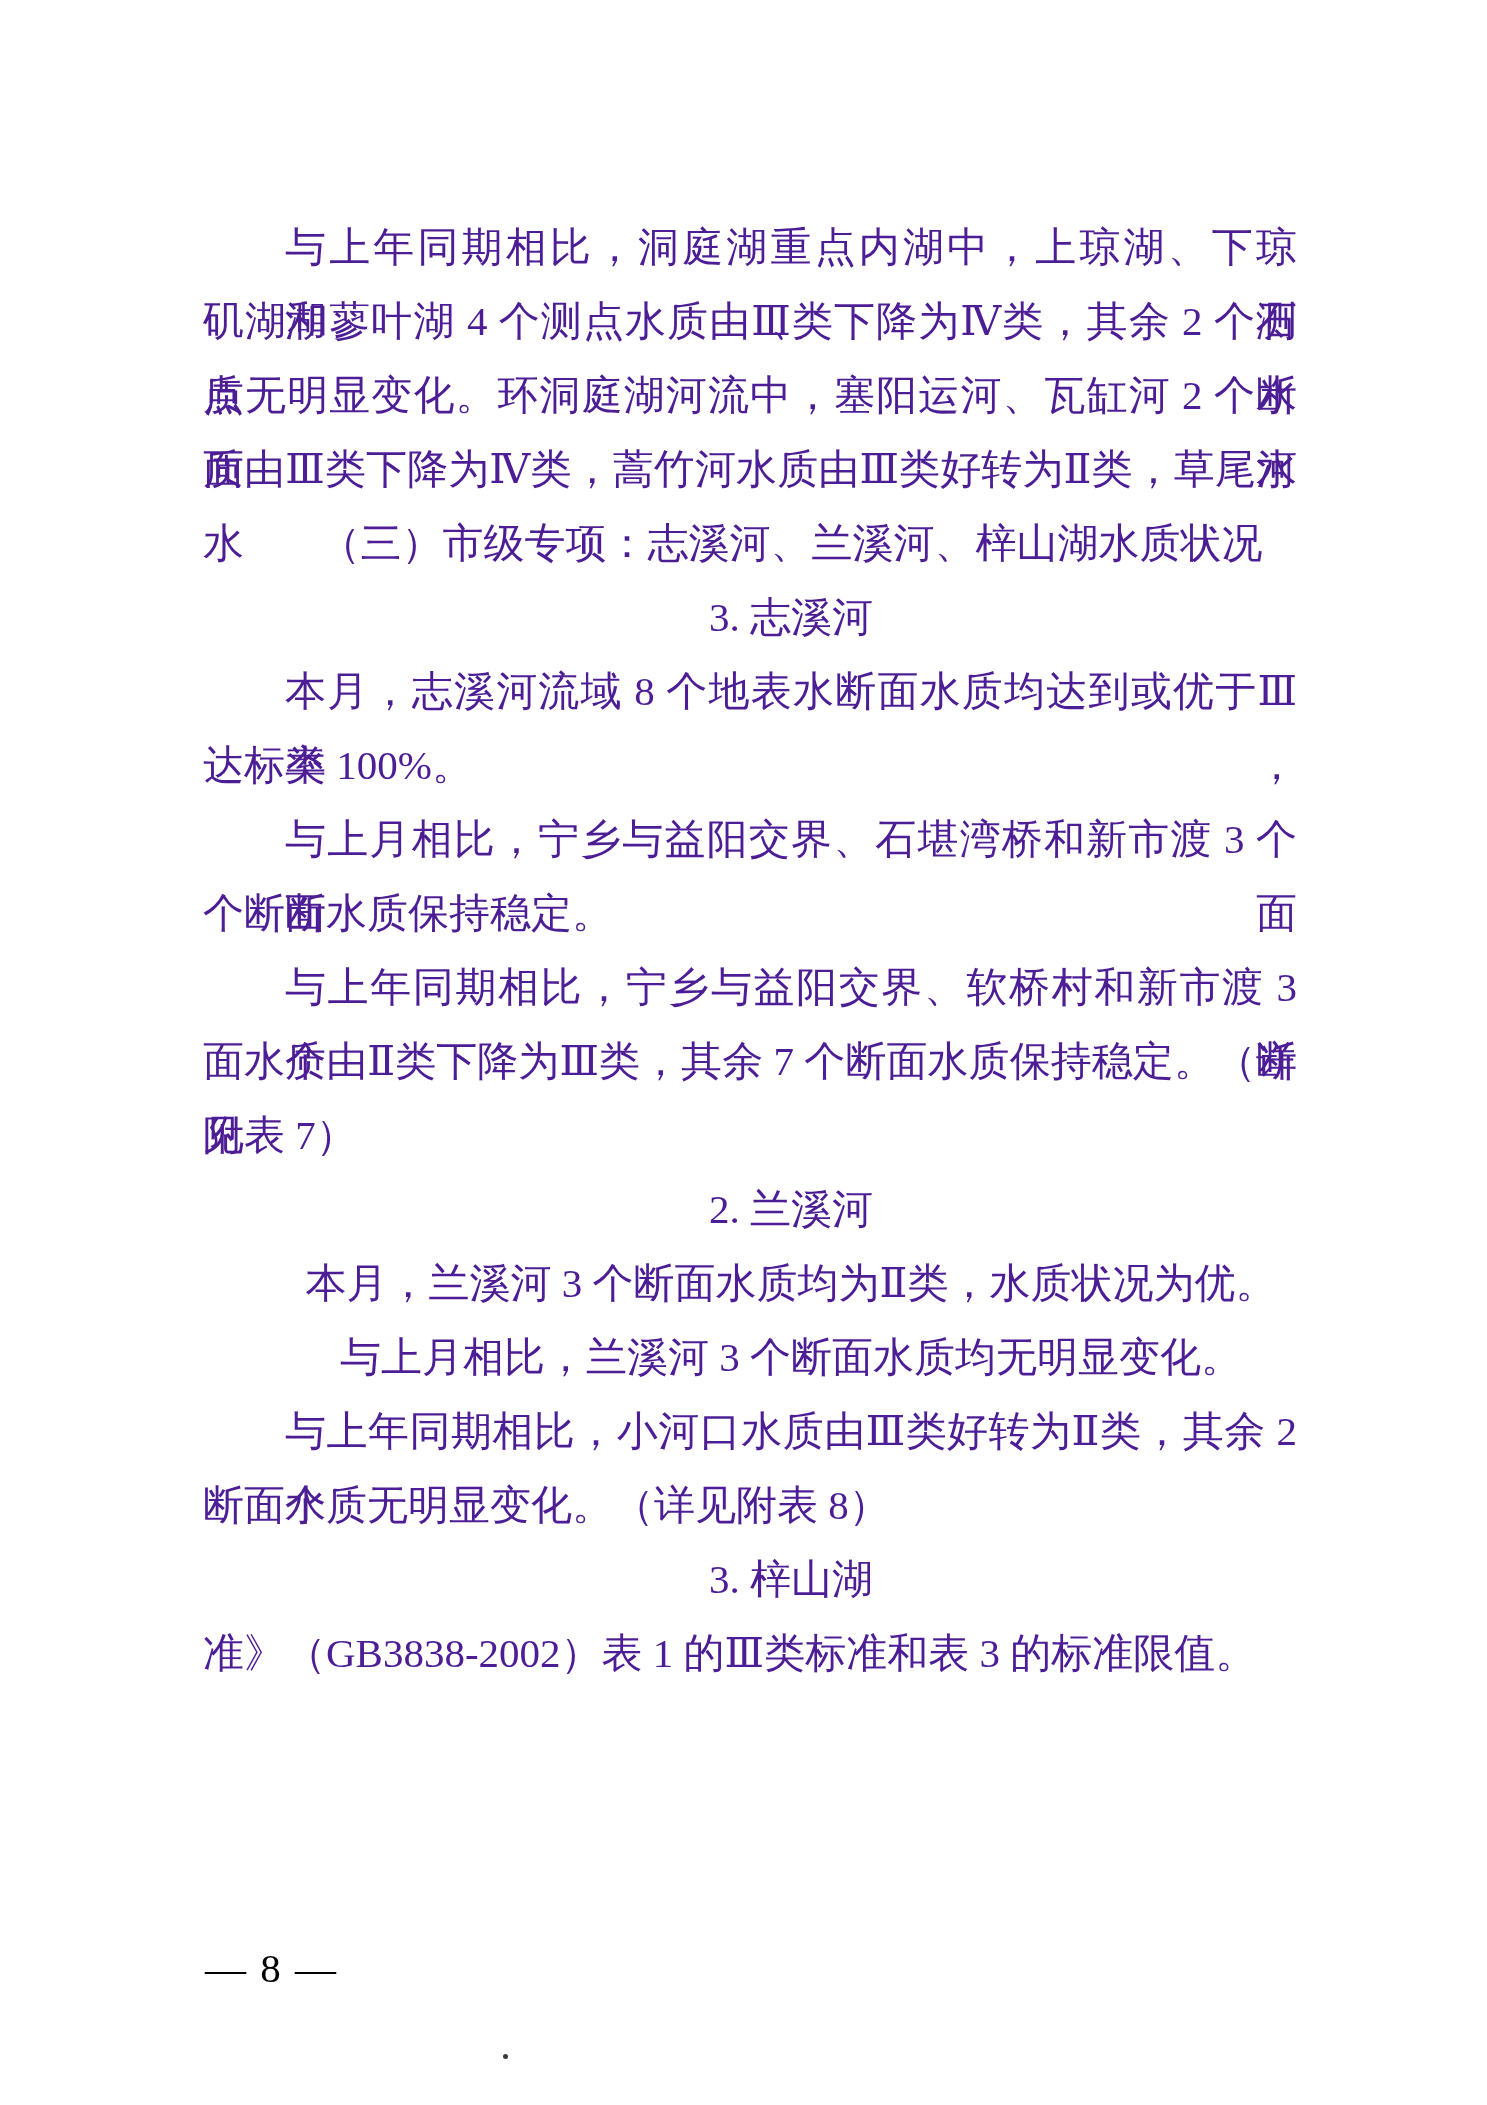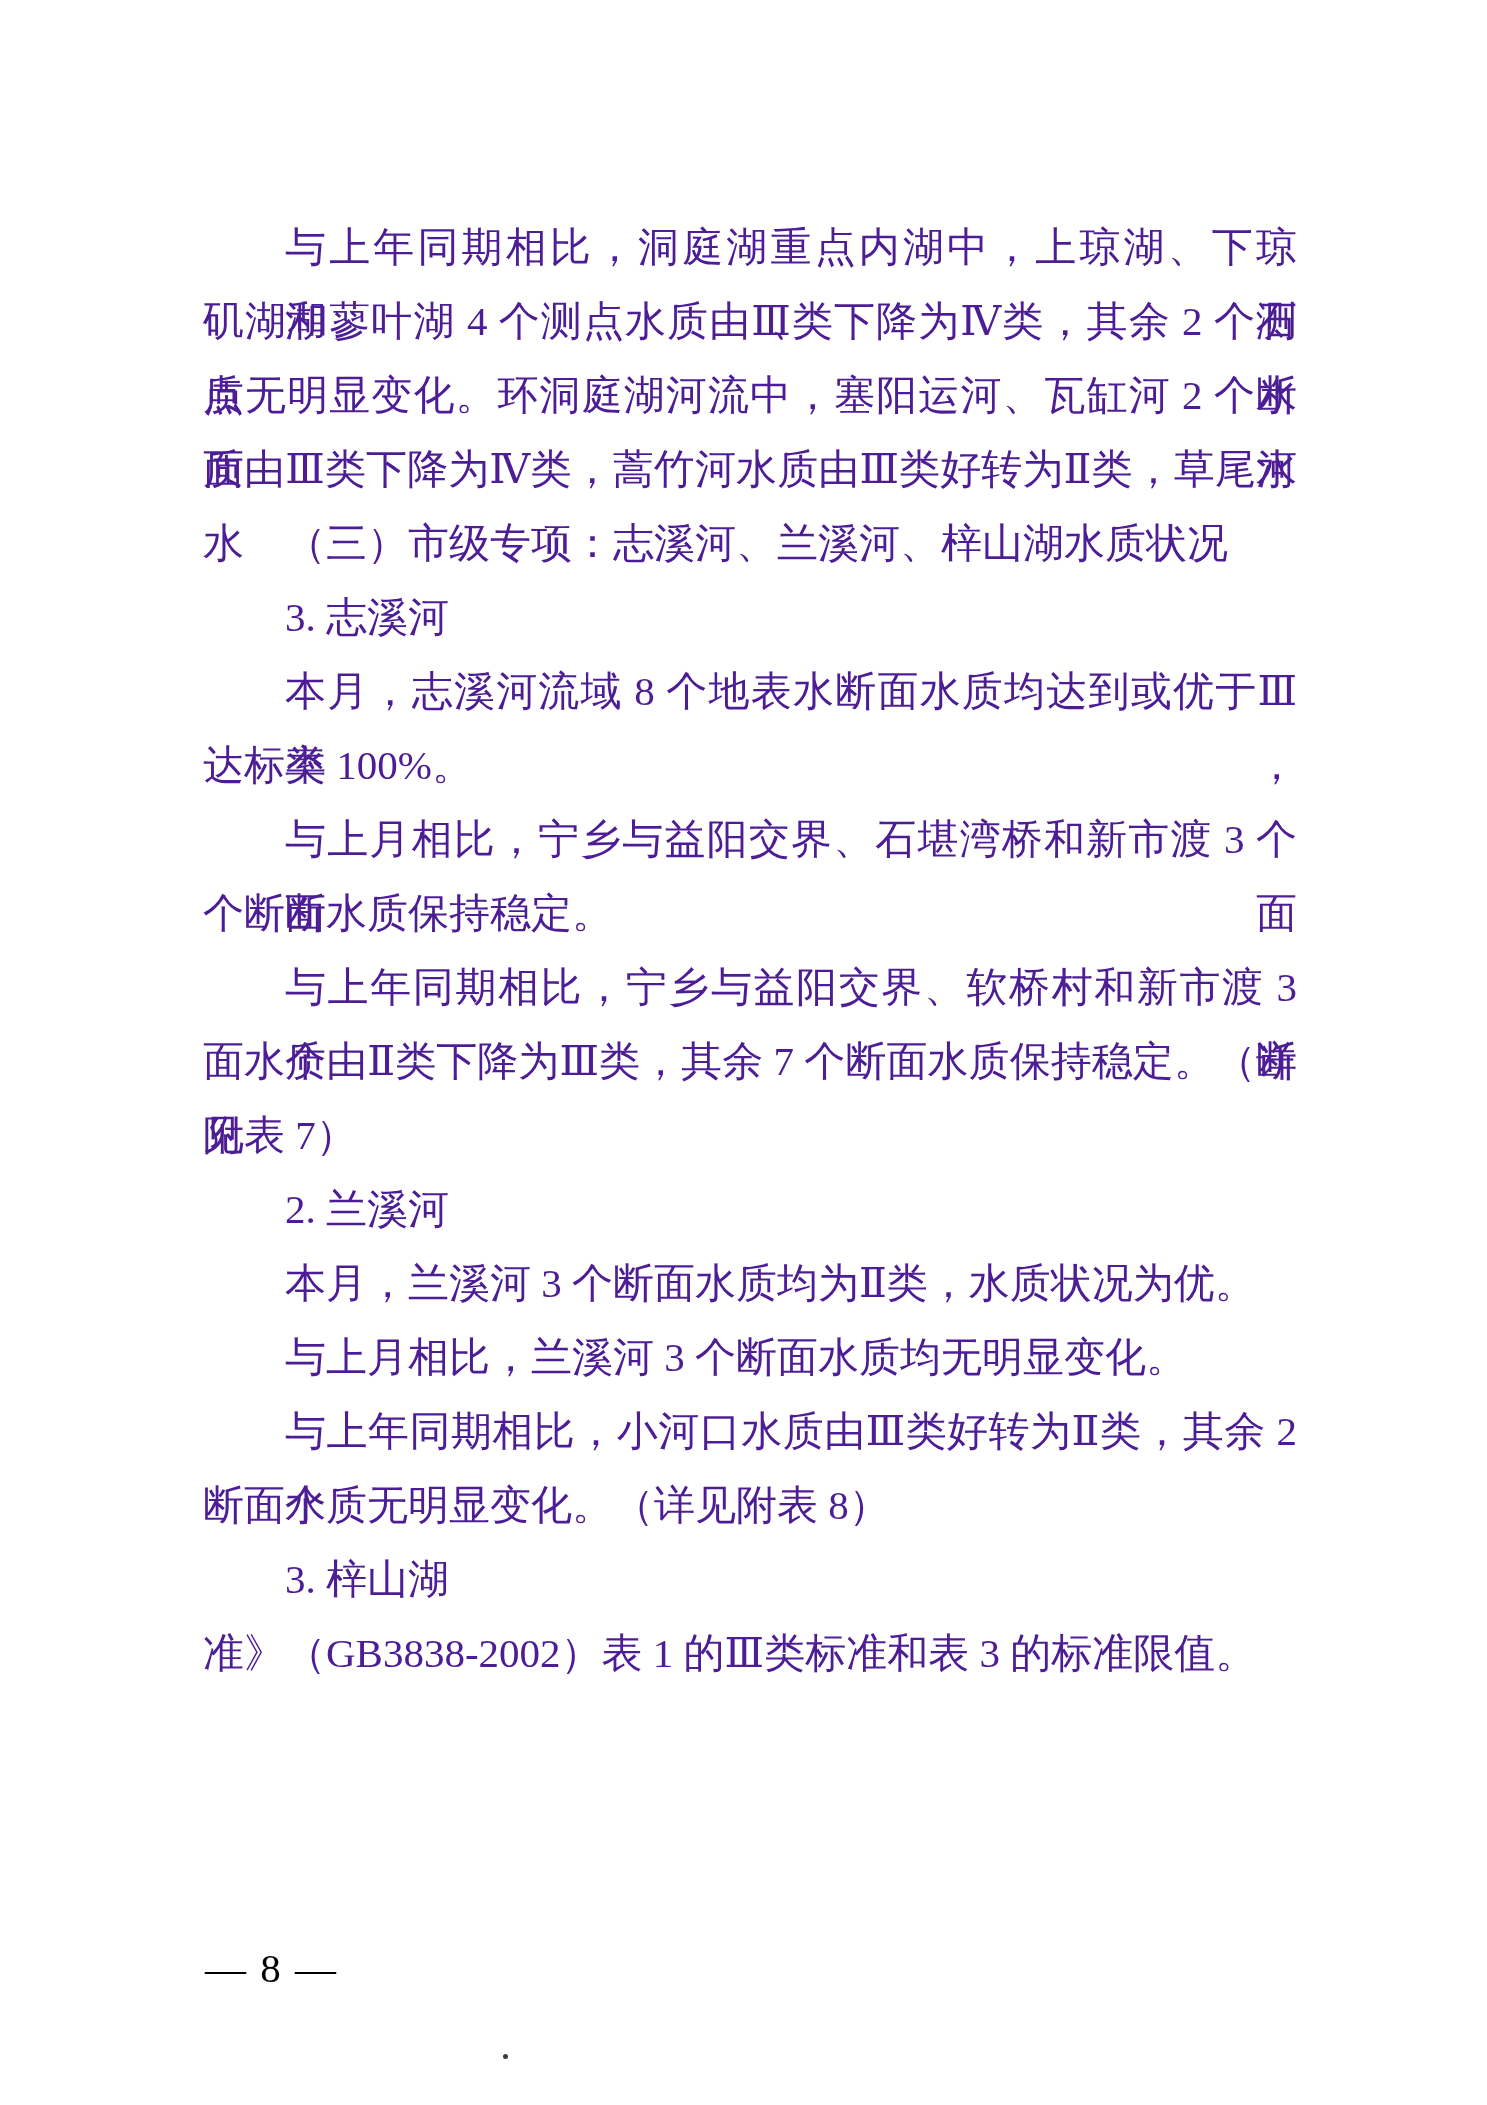--- a/index.html
+++ b/index.html
@@ -25,20 +25,21 @@
   .line {
     height: 74px;
     line-height: 74px;
     font-size: 41px;
     white-space: nowrap;
     text-align: left;
     color: #4c1d95;
   }
   .line.indent {
     padding-left: 82px;
+    text-align: center;
   }
   .line.fill {
     white-space: normal;
     text-align: justify;
     text-align-last: justify;
   }
   .footer-page-number {
     position: absolute;
     left: 205px;
     top: 1938px;

